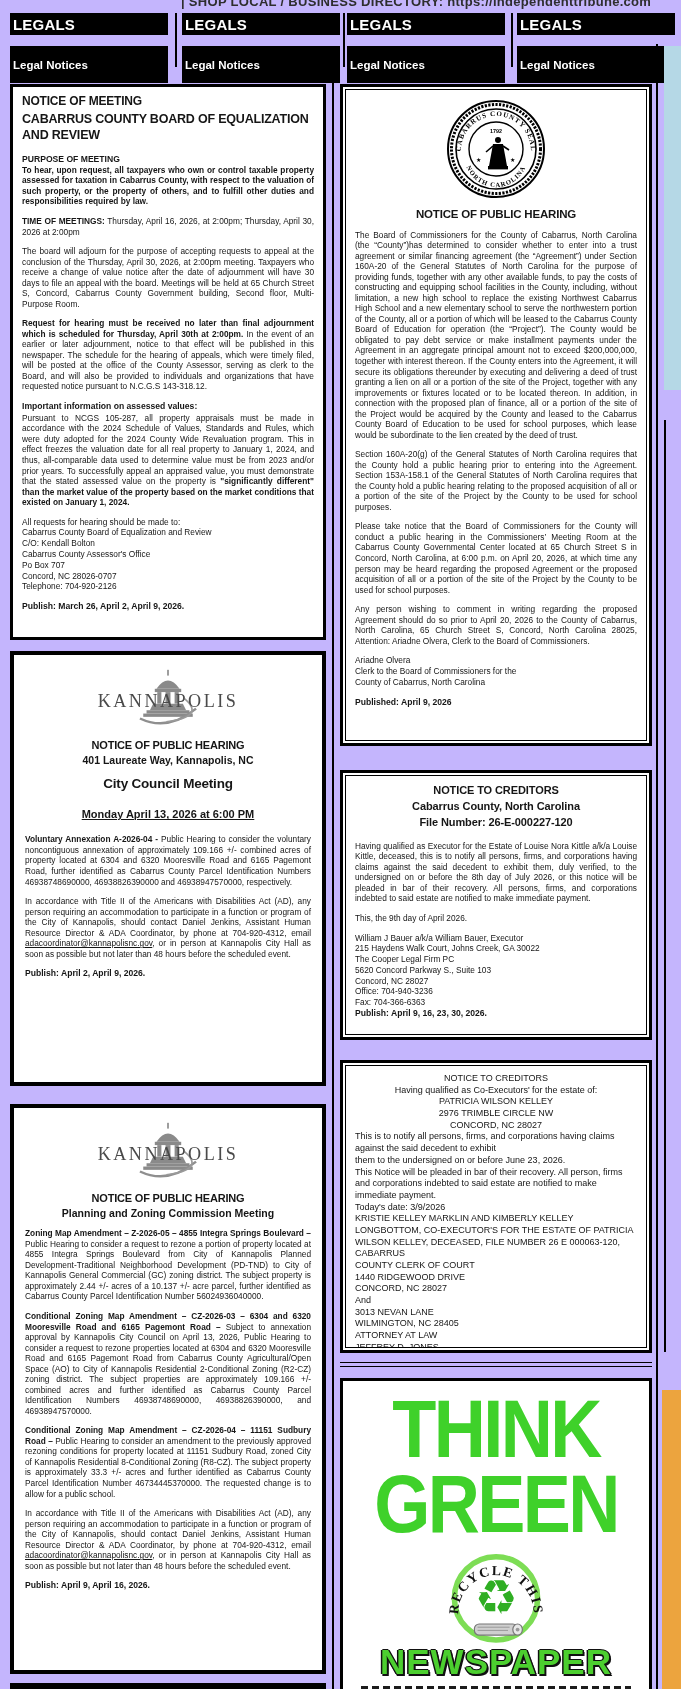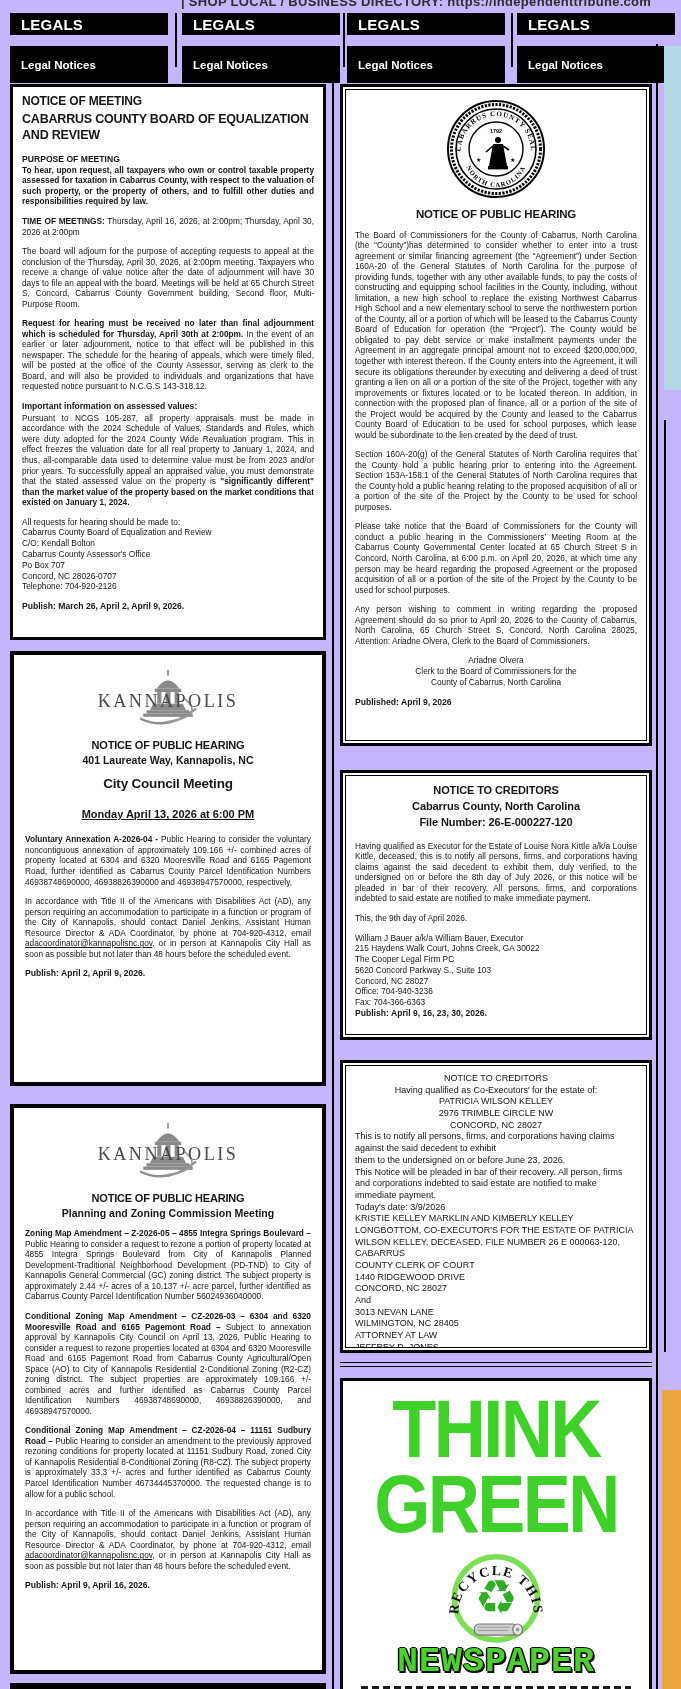--- a/index.html
+++ b/index.html
@@ -12,40 +12,40 @@
 
   
   .masthead {
     position:absolute; left:181px; top:-6px; width:500px; height:18px;
     overflow:hidden; white-space:nowrap;
     font-weight:bold; font-size:13px; letter-spacing:.3px; color:#2e2e2e;
   }
 
   
   .bar { position:absolute; background:#000; color:#fff; font-weight:bold;
-         display:flex; align-items:center; padding-left:11px; box-sizing:border-box; }
+         display:flex; align-items:center; padding-left:3px; box-sizing:border-box; }
   .bar.legals { top:13px; height:22px; width:158px; font-size:15px; letter-spacing:.2px; }
   .bar.sub    { top:46px; height:37px; width:158px; font-size:11.5px; }
 
   .vline { position:absolute; background:#000; }
   .hline { position:absolute; background:#000; }
 
   
   .sbox { position:absolute; background:#fff; border:3px solid #000; box-sizing:border-box; overflow:hidden; }
   .sbox.thick { border-width:4px; }
   .dbox { position:absolute; background:#fff; border:3px solid #000; padding:2px; box-sizing:border-box; }
   .dbox .inner { border:1px solid #000; width:100%; height:100%; box-sizing:border-box; overflow:hidden; }
 
   .pad  { padding:7px 9px; }
   .pad2 { padding:8px 11px; }
 
   .body-txt { font-size:8.3px; line-height:1.27; }
   .body-txt p { margin:0 0 9px 0; }
   .jt { text-align:justify; }
-  .rt { text-align:center; }
+  .rt { text-align:left; }
   .u { text-decoration:underline; }
   b  { font-weight:bold; }
 
   .nt-title  { font-weight:bold; font-size:12px;   margin:0 0 3px 0; letter-spacing:-.2px; }
   .nt-title2 { font-weight:bold; font-size:12.5px; margin:0 0 10px 0; letter-spacing:-.2px; }
   .mini-h  { font-weight:bold; font-size:8.6px; margin:8px 0 0 0; }
   .addr-ln { font-size:8.3px; line-height:1.3; }
   .pub { font-weight:bold; font-size:8.6px; margin-top:9px; }
 
   .k-head   { font-weight:bold; font-size:11px;  text-align:center; margin:4px 0 1px; letter-spacing:-.2px; }
@@ -58,21 +58,21 @@
   .kel-l   { font-size:9px; line-height:1.3; }
 
   
   .ad-word {
     font-weight:bold; text-align:center; line-height:.92;
     font-size:82px; letter-spacing:-3px;
     transform:scaleX(.88); transform-origin:50% 50%;
     font-family:"Liberation Sans","DejaVu Sans",sans-serif;
   }
   .newspaper-word {
-    font-family:Liberation Mono, monospace;
+    font-family:Liberation Sans, sans-serif;
     font-weight:bold; font-size:35px; letter-spacing:1px; text-align:center;
     text-shadow:-1.5px 0 #111, 1.5px 0 #111, 0 -1.5px #111, 0 2px #111, 2px 2px #111;
     margin-top:-6px;
   }
   .cutoff-text {
     height:8px; margin:4px 18px 0;
     background:repeating-linear-gradient(90deg,#1c1c1c 0 7px,transparent 7px 11px);
   }
   .seal-wrap { width:100px; height:100px; margin:2px auto 8px; }
   .klogo-wrap { width:190px; height:66px; margin:6px auto 0; }

